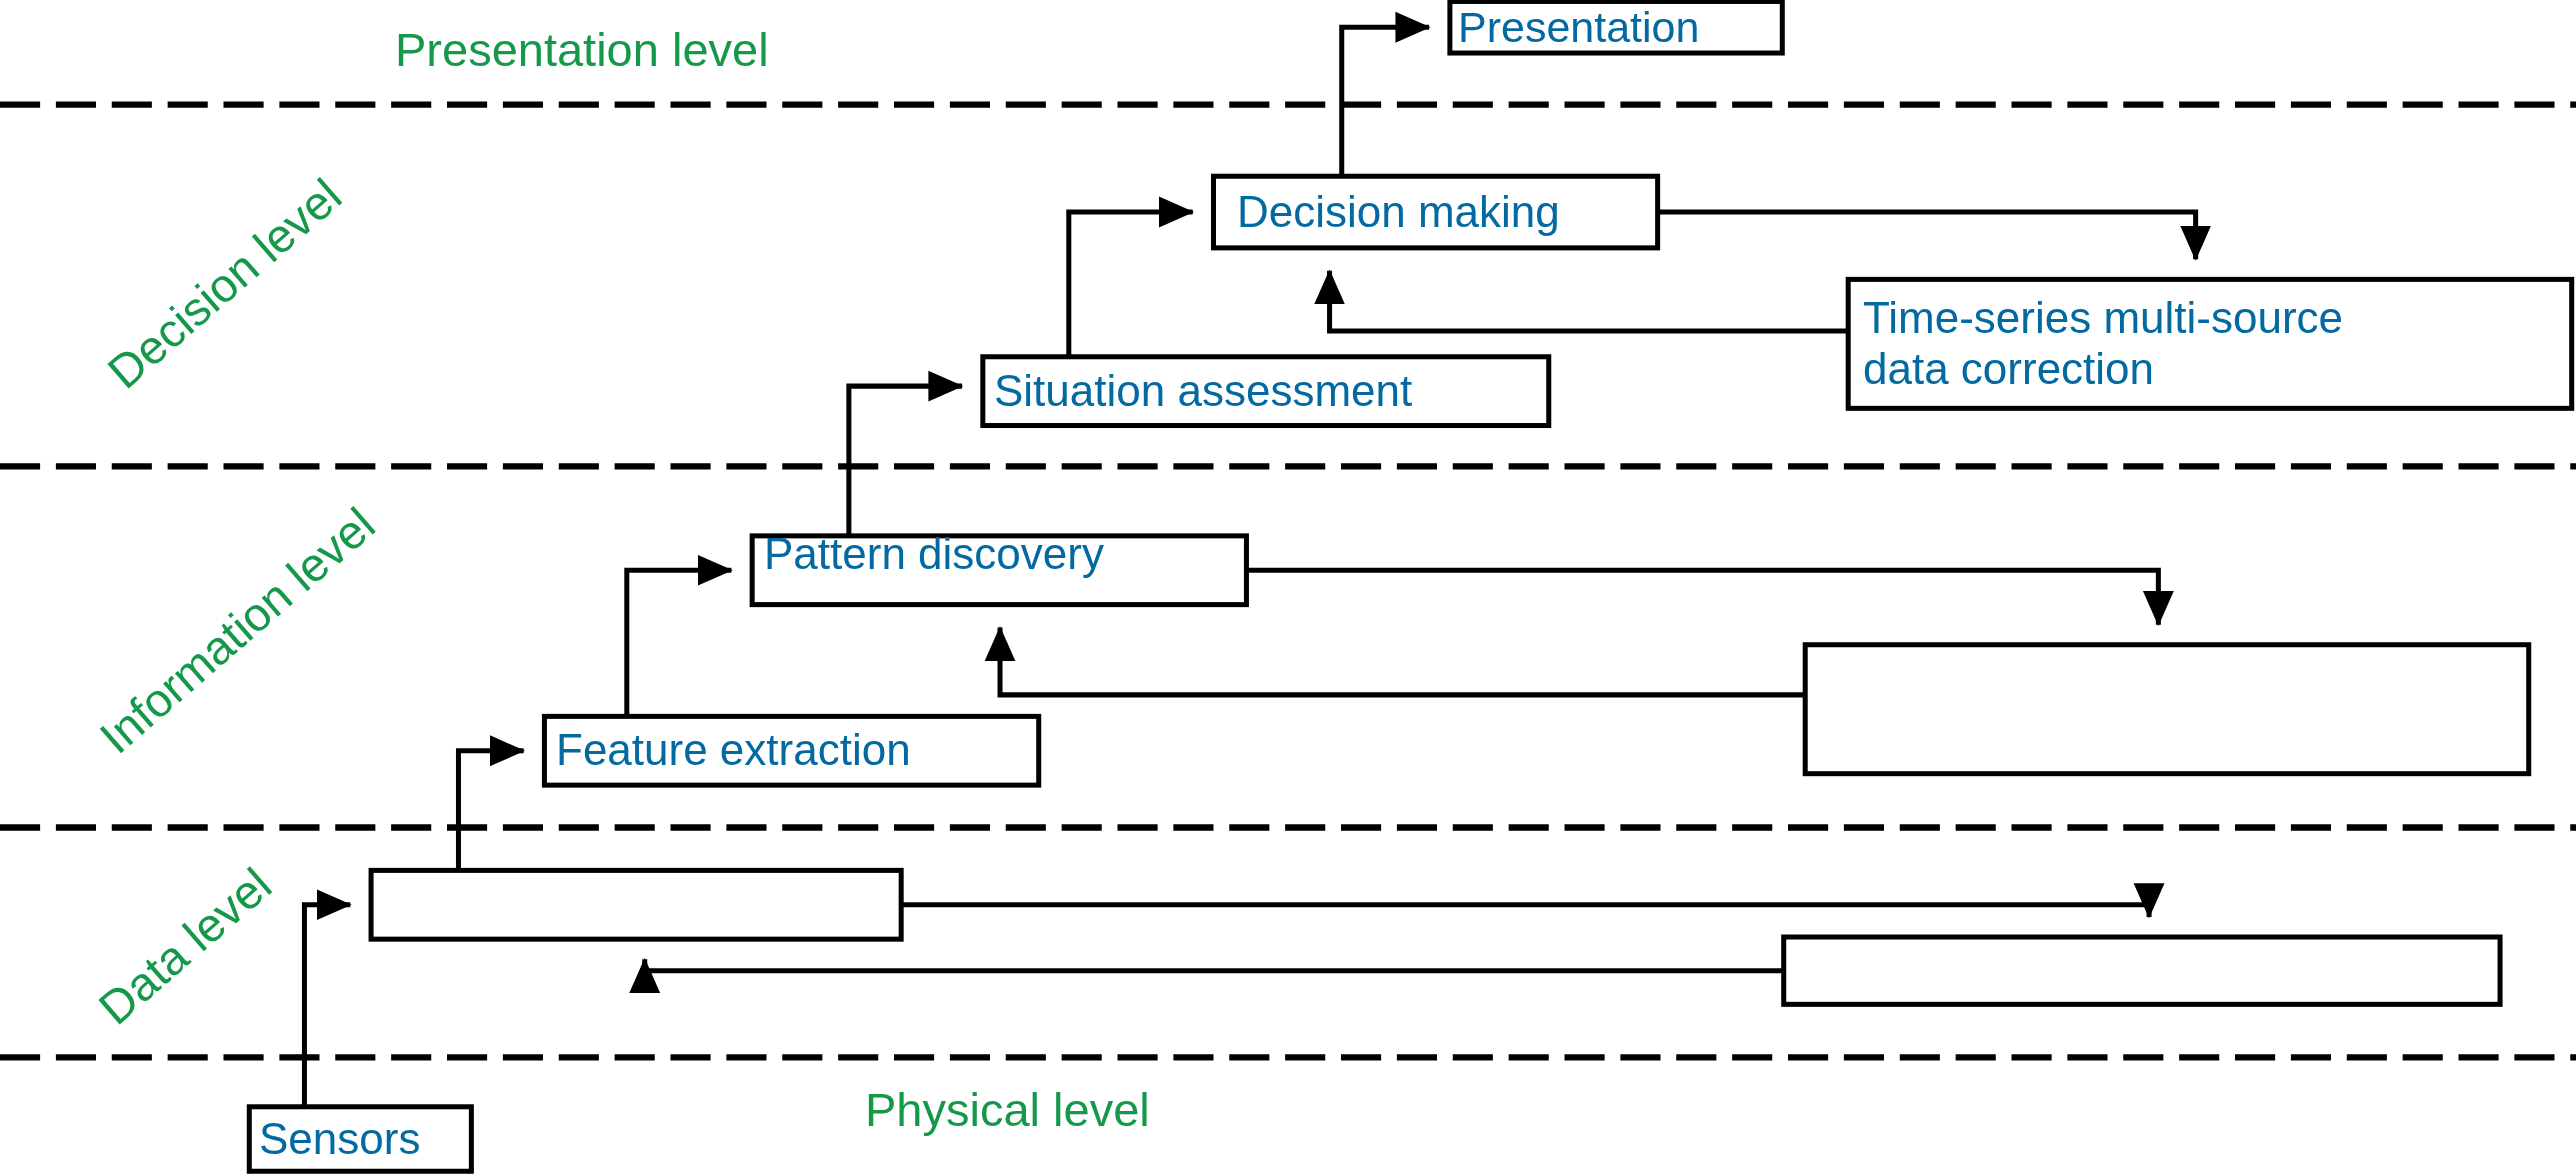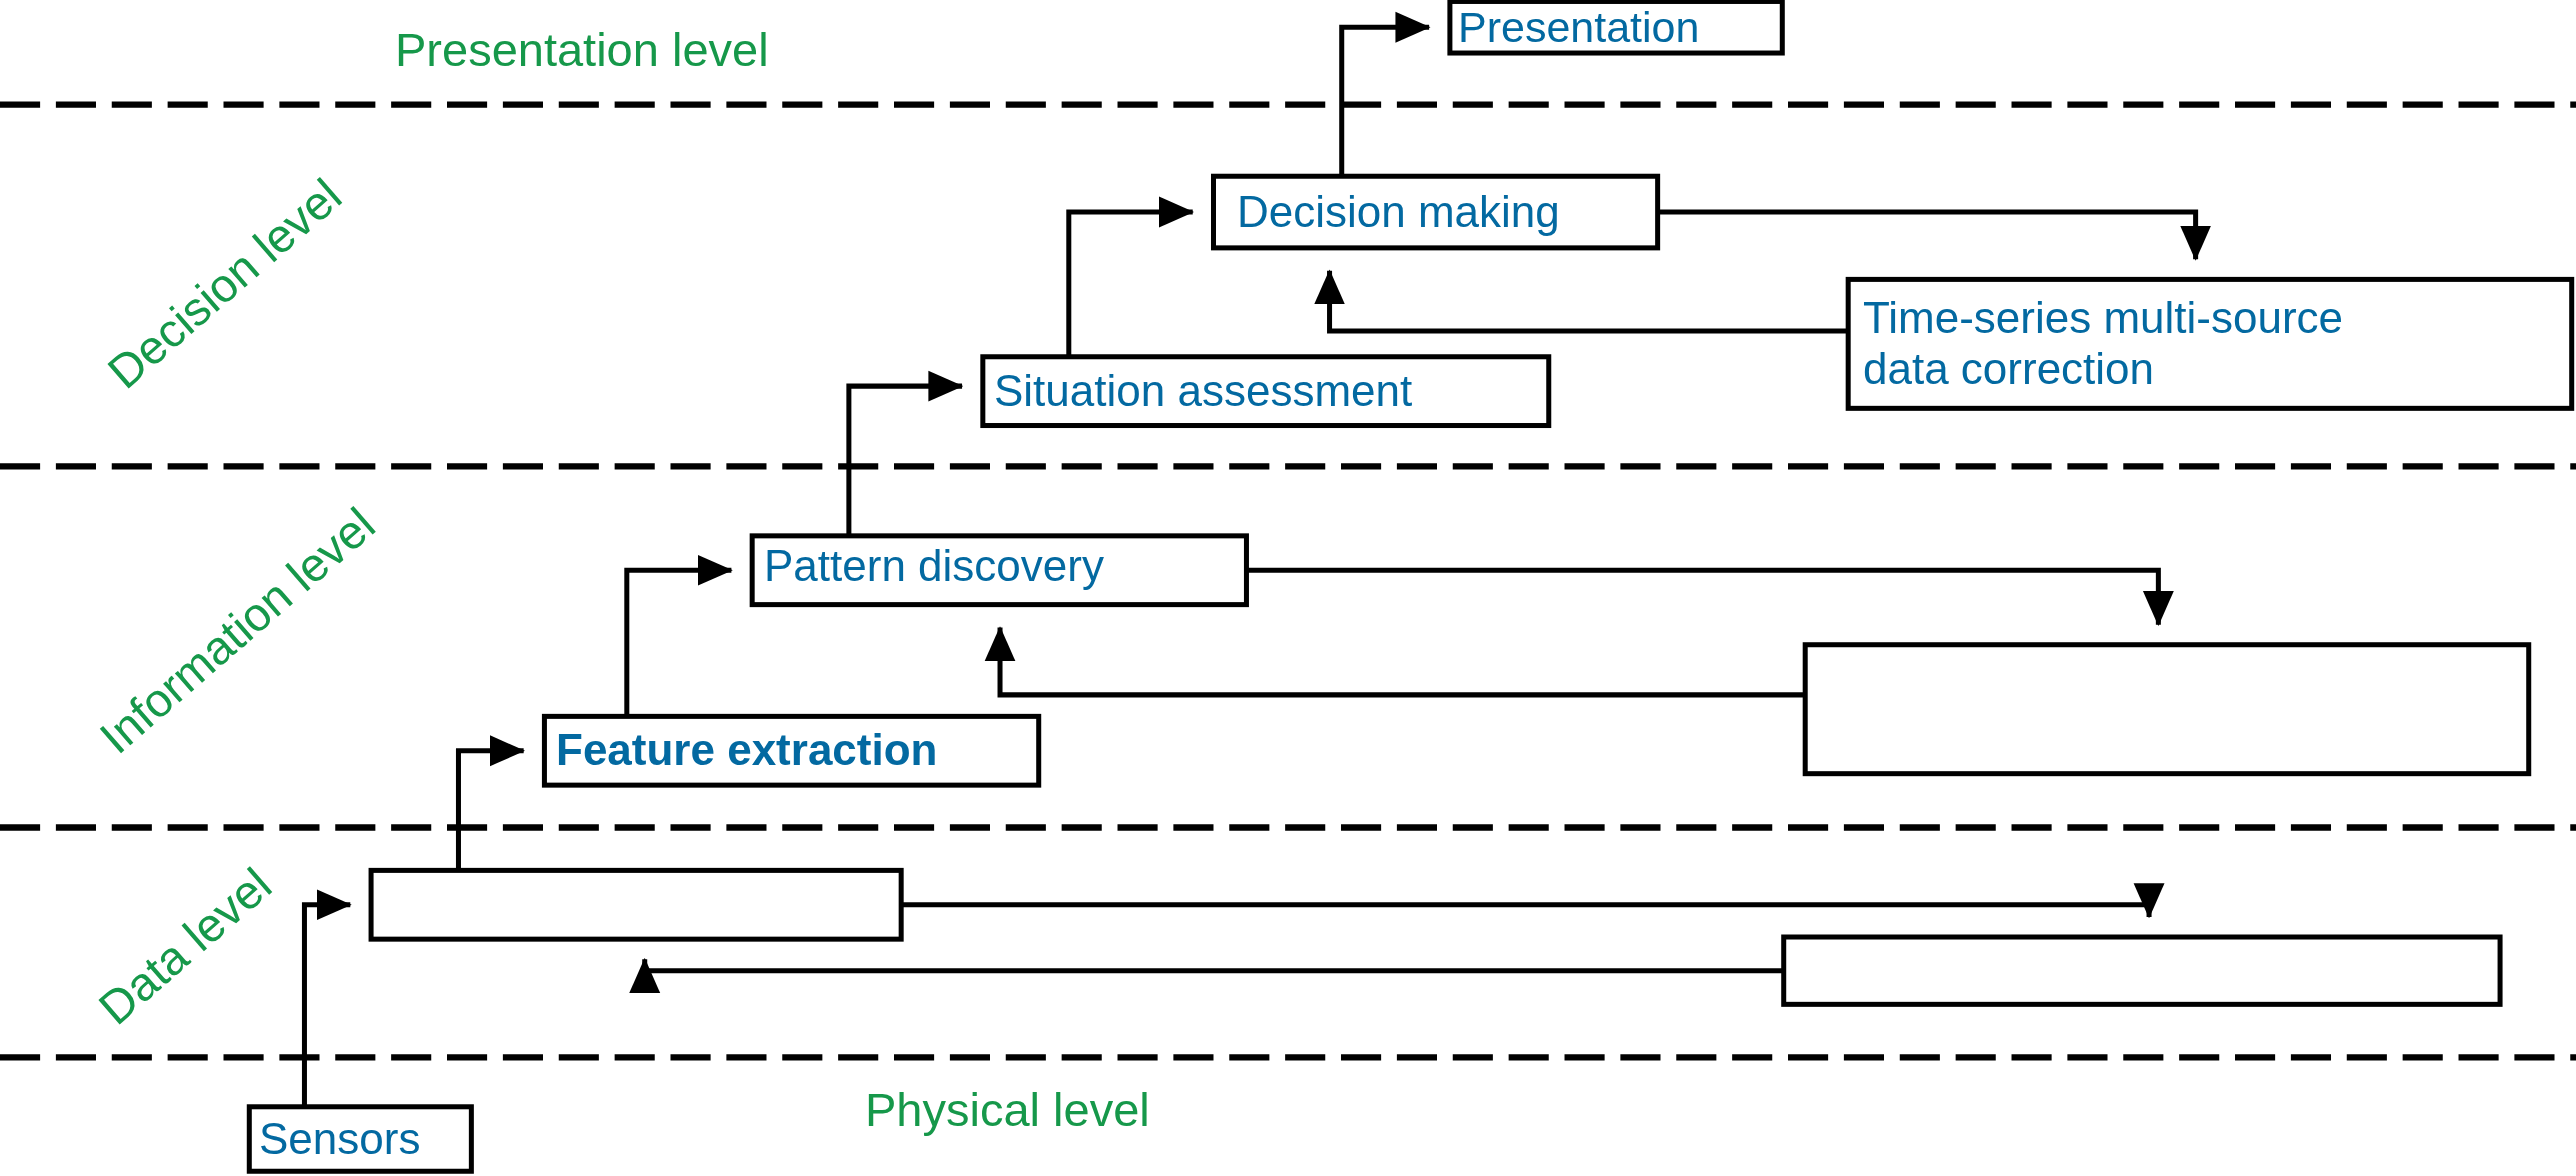--- a/index.html
+++ b/index.html
@@ -99,24 +99,24 @@
 
   <div class="node-label" style="left:1458px;top:1.4px;width:324px;height:52px;font-size:43px;">Presentation</div>
 
   <div class="node-label" style="left:1225px;top:176px;width:433px;height:72px;margin-left:12px;">Decision making</div>
 
   <div class="node-label two-line" style="left:1863px;top:279px;width:709px;height:129px;">Time-series multi-source
 data correction</div>
 
   <div class="node-label" style="left:994px;top:357px;width:554px;height:69px;">Situation assessment</div>
 
-  <div class="node-label" style="left:764px;top:532px;width:483px;height:69px;">Pattern discovery</div>
+  <div class="node-label" style="left:764px;top:520px;width:483px;height:69px;">Pattern discovery</div>
 
 
-  <div class="node-label" style="left:556px;top:716px;width:483px;height:69px;font-weight:bold;">Feature extraction</div>
+  <div class="node-label" style="left:556px;top:716px;width:483px;height:69px;">Feature extraction</div>
 
 
 
   <div class="node-label" style="left:259px;top:1107px;width:212px;height:64px;">Sensors</div>
 
   <div class="level-label" style="left:395px;top:21.5px;">Presentation level</div>
 
   <div class="level-label level-rot" style="left:115px;top:351px;">Decision level</div>
 
   <div class="level-label level-rot" style="left:107px;top:716px;">Information level</div>

